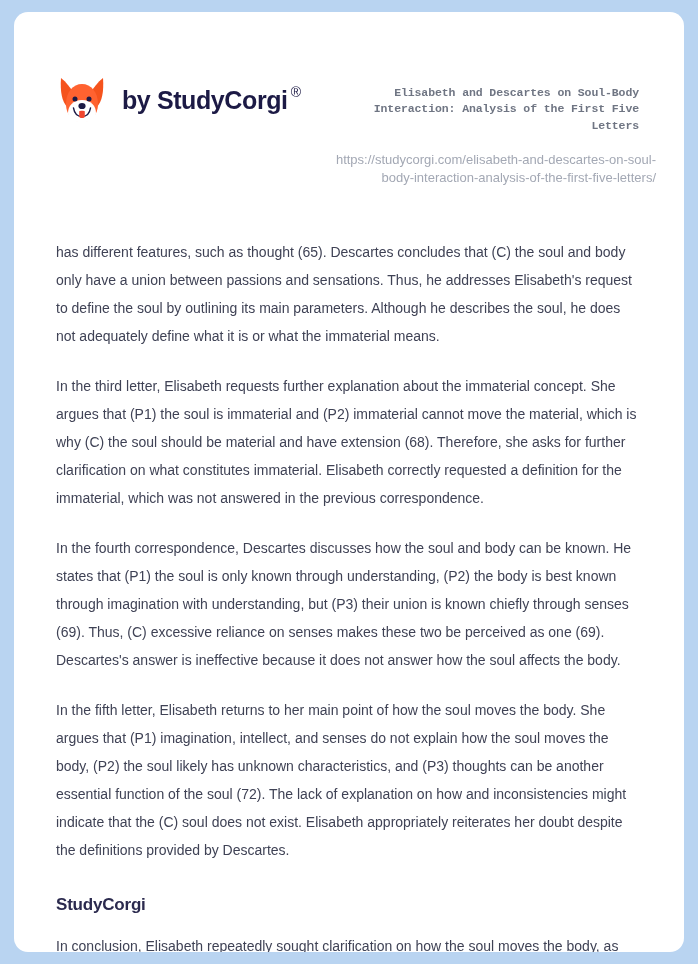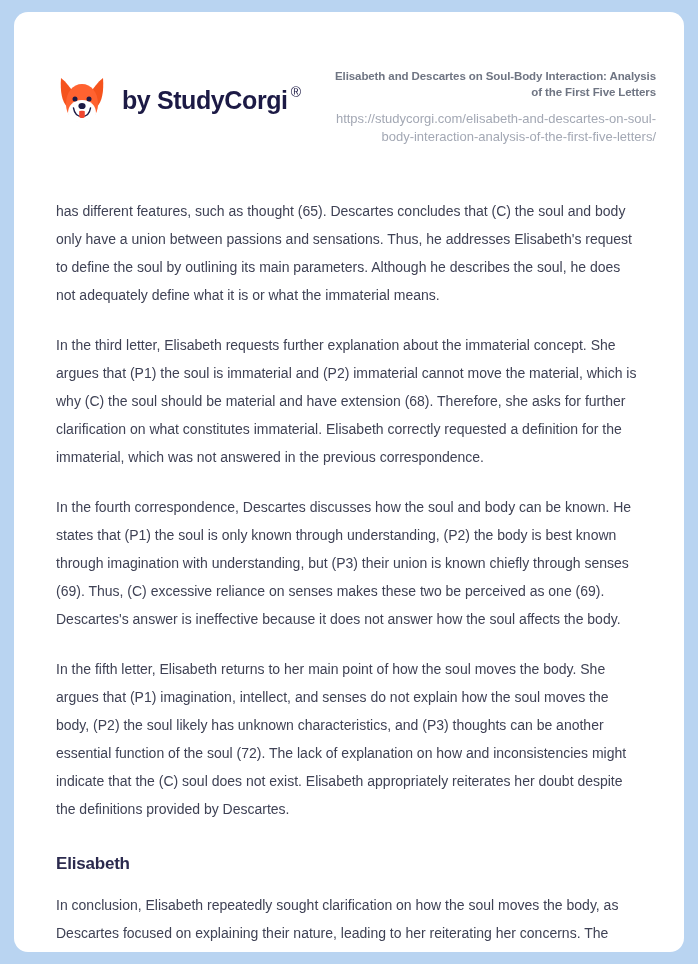--- a/index.html
+++ b/index.html
@@ -77,21 +77,22 @@
     padding-top: 6px;
     padding-left: 30px;
   }
 
   .doc-title {
     color: #6f7583;
     font-size: 11.5px;
     font-weight: bold;
     line-height: 1.42;
     letter-spacing: -0.1px;
-    margin: 0;
+    margin: 17px;
+    font-family: Liberation Mono, monospace;
   }
 
   .doc-url {
     color: #a3a8b4;
     font-size: 13px;
     font-weight: normal;
     line-height: 1.42;
     margin: 9px 0 0 0;
     word-break: break-word;
   }
@@ -164,18 +165,18 @@
     </div>
 
   </div>
 
   <div class="doc-body">
     <p>has different features, such as thought (65). Descartes concludes that (C) the soul and body only have a union between passions and sensations. Thus, he addresses Elisabeth's request to define the soul by outlining its main parameters. Although he describes the soul, he does not adequately define what it is or what the immaterial means.</p>
     <p>In the third letter, Elisabeth requests further explanation about the immaterial concept. She argues that (P1) the soul is immaterial and (P2) immaterial cannot move the material, which is why (C) the soul should be material and have extension (68). Therefore, she asks for further clarification on what constitutes immaterial. Elisabeth correctly requested a definition for the immaterial, which was not answered in the previous correspondence.</p>
     <p>In the fourth correspondence, Descartes discusses how the soul and body can be known. He states that (P1) the soul is only known through understanding, (P2) the body is best known through imagination with understanding, but (P3) their union is known chiefly through senses (69). Thus, (C) excessive reliance on senses makes these two be perceived as one (69). Descartes's answer is ineffective because it does not answer how the soul affects the body.</p>
     <p>In the fifth letter, Elisabeth returns to her main point of how the soul moves the body. She argues that (P1) imagination, intellect, and senses do not explain how the soul moves the body, (P2) the soul likely has unknown characteristics, and (P3) thoughts can be another essential function of the soul (72). The lack of explanation on how and inconsistencies might indicate that the (C) soul does not exist. Elisabeth appropriately reiterates her doubt despite the definitions provided by Descartes.</p>
 
-    <h2 class="section-heading">Elisabeth</h2>
+    <h2 class="section-heading">StudyCorgi</h2>
 
     <p>In conclusion, Elisabeth repeatedly sought clarification on how the soul moves the body, as Descartes focused on explaining their nature, leading to her reiterating her concerns. The Princess's core issue revolves around the ability of an immaterial substance, such as the soul, to influence and move a material body. Examining the</p>
   </div>
 
 </div>
 
 </body></html>

